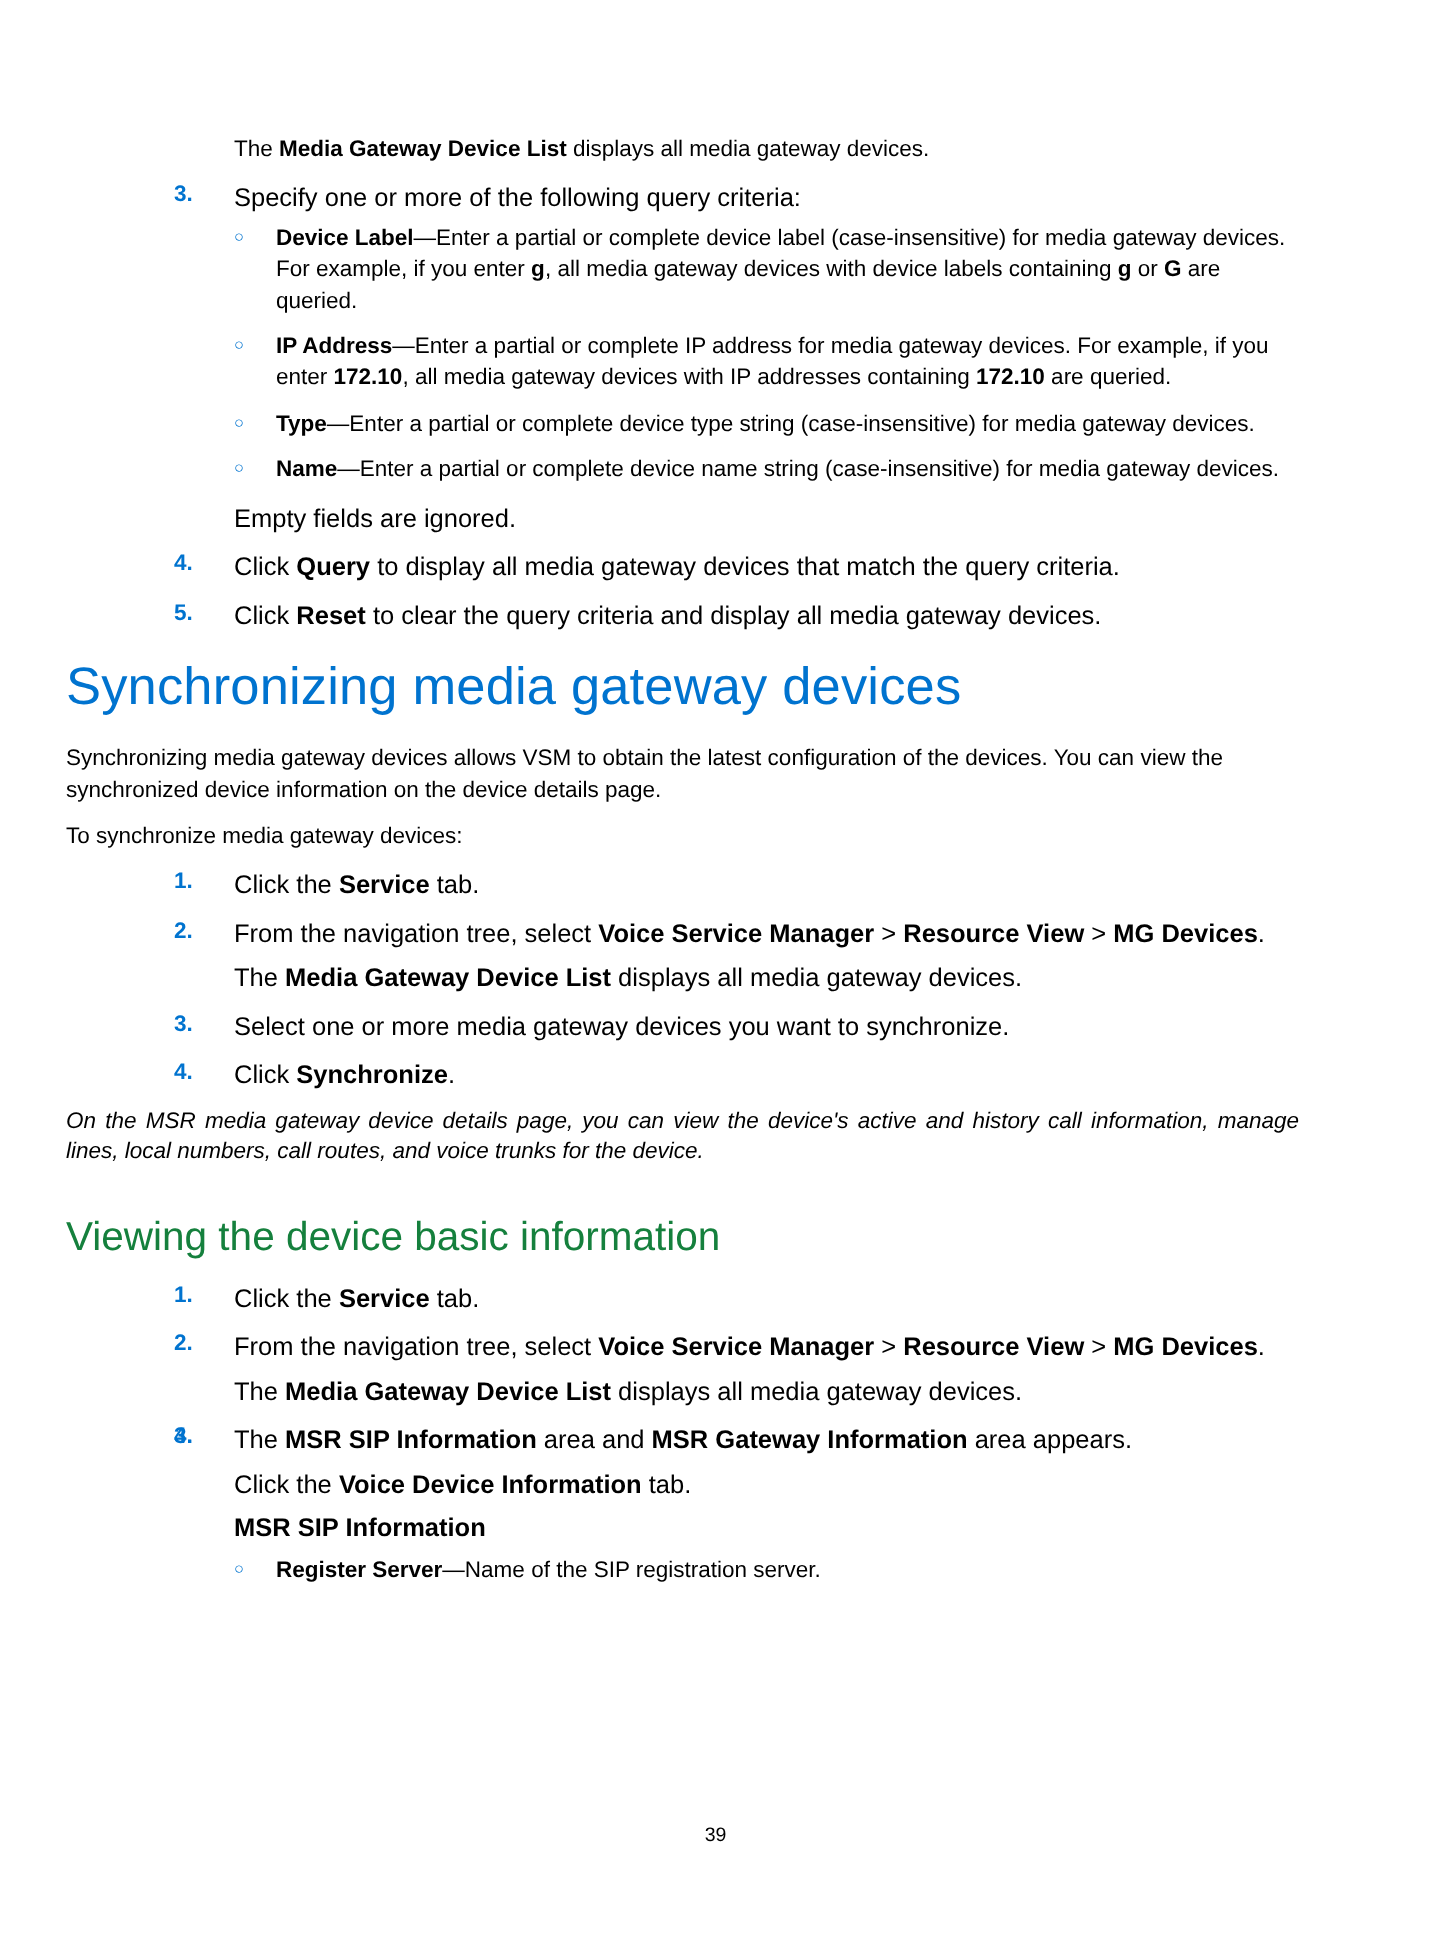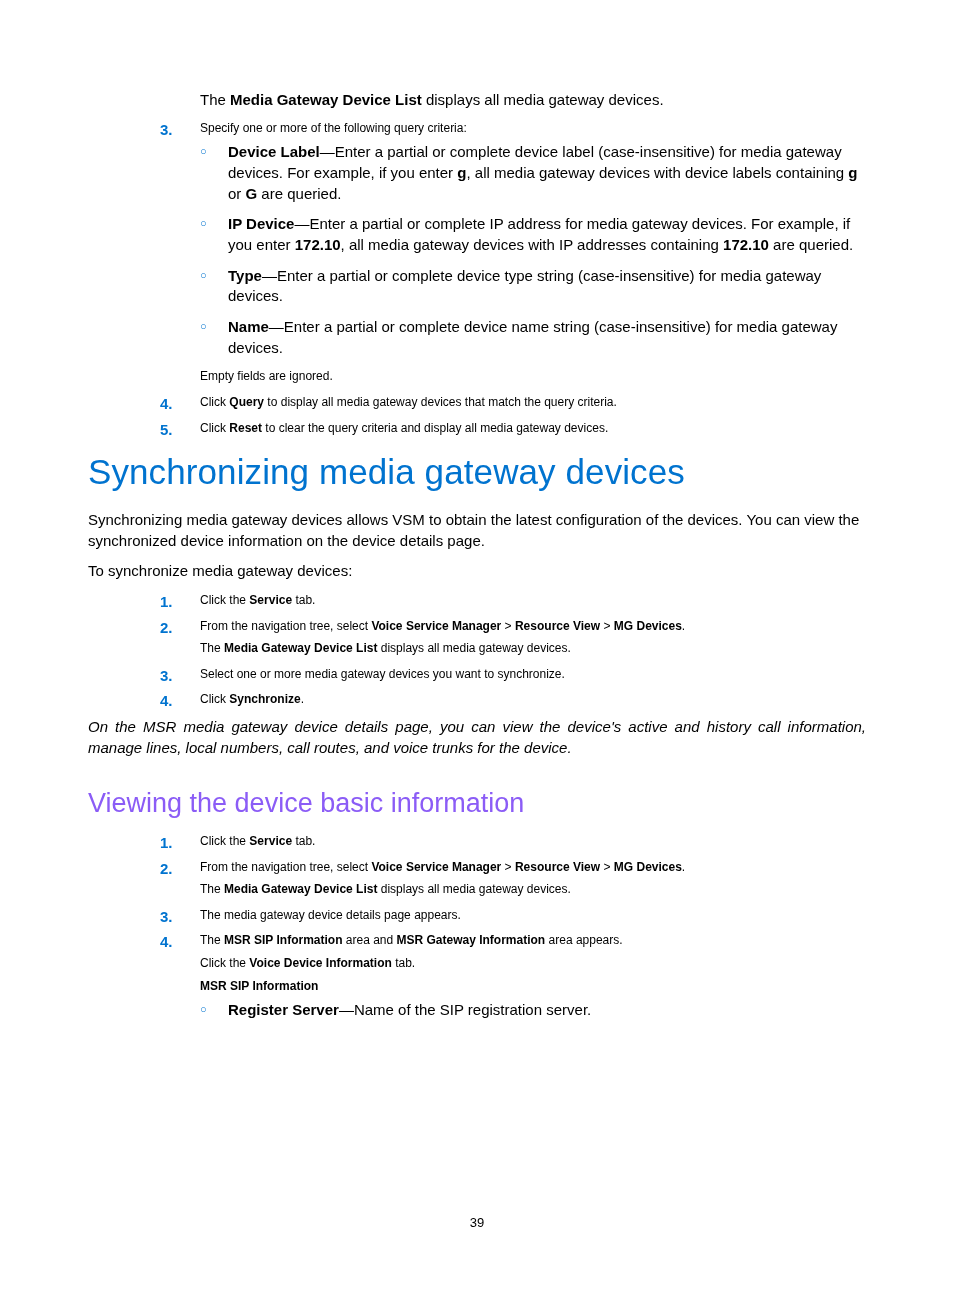--- a/index.html
+++ b/index.html
@@ -8,35 +8,35 @@
     padding: 0;
     width: 954px;
     background: #fff;
     font-family: Arial, Helvetica, sans-serif;
     color: #000;
   }
   .page {
     box-sizing: border-box;
     width: 954px;
     min-height: 1296px;
-    padding: 90px 88px 0 88px;
+    padding: 90px 88px 0 44px;
     position: relative;
   }
   .h1 {
     font-family: Arial, Helvetica, sans-serif;
     font-weight: 300;
     color: #0073CF;
     font-size: 35px;
     margin: 16px 0 18px 0;
     letter-spacing: 0.1px;
   }
   .h2 {
     font-family: Arial, Helvetica, sans-serif;
     font-weight: 300;
-    color: #8b5cf6;
+    color: #15803d;
     font-size: 27px;
     margin: 30px 0 14px 0;
   }
   p.body {
     font-size: 15px;
     line-height: 1.38;
     margin: 0 0 10px 0;
   }
   .indent1 { margin-left: 72px; }
   ol.numlist {
@@ -75,21 +75,21 @@
   }
   ul.circlist > li > .bullet {
     position: absolute;
     left: 0;
     top: 2px;
     color: #0073CF;
     font-size: 11px;
   }
   .li-body p {
     margin: 6px 0 0 0;
-    font-size: 12px;
+    font-size: 17px;
     line-height: 1.38;
   }
   .li-body p:first-child { margin-top: 0; }
   .pagenum {
     position: absolute;
     bottom: 66px;
     left: 0;
     width: 100%;
     text-align: center;
     font-size: 13px;
@@ -111,21 +111,21 @@
       <span class="num">3.</span>
       <div class="li-body">
         <p>Specify one or more of the following query criteria:</p>
         <ul class="circlist">
           <li>
             <span class="bullet">○</span>
             <b>Device Label</b><span>—Enter a partial or complete device label (case-insensitive) for media gateway devices. For example, if you enter </span><b>g</b><span>, all media gateway devices with device labels containing </span><b>g</b><span> or </span><b>G</b><span> are queried.</span>
           </li>
           <li>
             <span class="bullet">○</span>
-            <b>IP Device</b><span>—Enter a partial or complete IP address for media gateway devices. For example, if you enter </span><b>172.10</b><span>, all media gateway devices with IP addresses containing </span><b>172.10</b><span> are queried.</span>
+            <b>IP Address</b><span>—Enter a partial or complete IP address for media gateway devices. For example, if you enter </span><b>172.10</b><span>, all media gateway devices with IP addresses containing </span><b>172.10</b><span> are queried.</span>
           </li>
           <li>
             <span class="bullet">○</span>
             <b>Type</b><span>—Enter a partial or complete device type string (case-insensitive) for media gateway devices.</span>
           </li>
           <li>
             <span class="bullet">○</span>
             <b>Name</b><span>—Enter a partial or complete device name string (case-insensitive) for media gateway devices.</span>
           </li>
         </ul>
@@ -192,21 +192,20 @@
     <li>
       <span class="num">2.</span>
       <div class="li-body">
         <p><span>From the navigation tree, select </span><b>Voice Service Manager</b><span> &gt; </span><b>Resource View</b><span> &gt; </span><b>MG Devices</b><span>.</span></p>
         <p><span>The </span><b>Media Gateway Device List</b><span> displays all media gateway devices.</span></p>
       </div>
     </li>
     <li>
       <span class="num">3.</span>
       <div class="li-body">
-        <p>The media gateway device details page appears.</p>
       </div>
     </li>
     <li>
       <span class="num">4.</span>
       <div class="li-body">
         <p><span>The </span><b>MSR SIP Information</b><span> area and </span><b>MSR Gateway Information</b><span> area appears.</span></p>
         <p><span>Click the </span><b>Voice Device Information</b><span> tab.</span></p>
         <p><b>MSR SIP Information</b></p>
         <ul class="circlist">
           <li>

